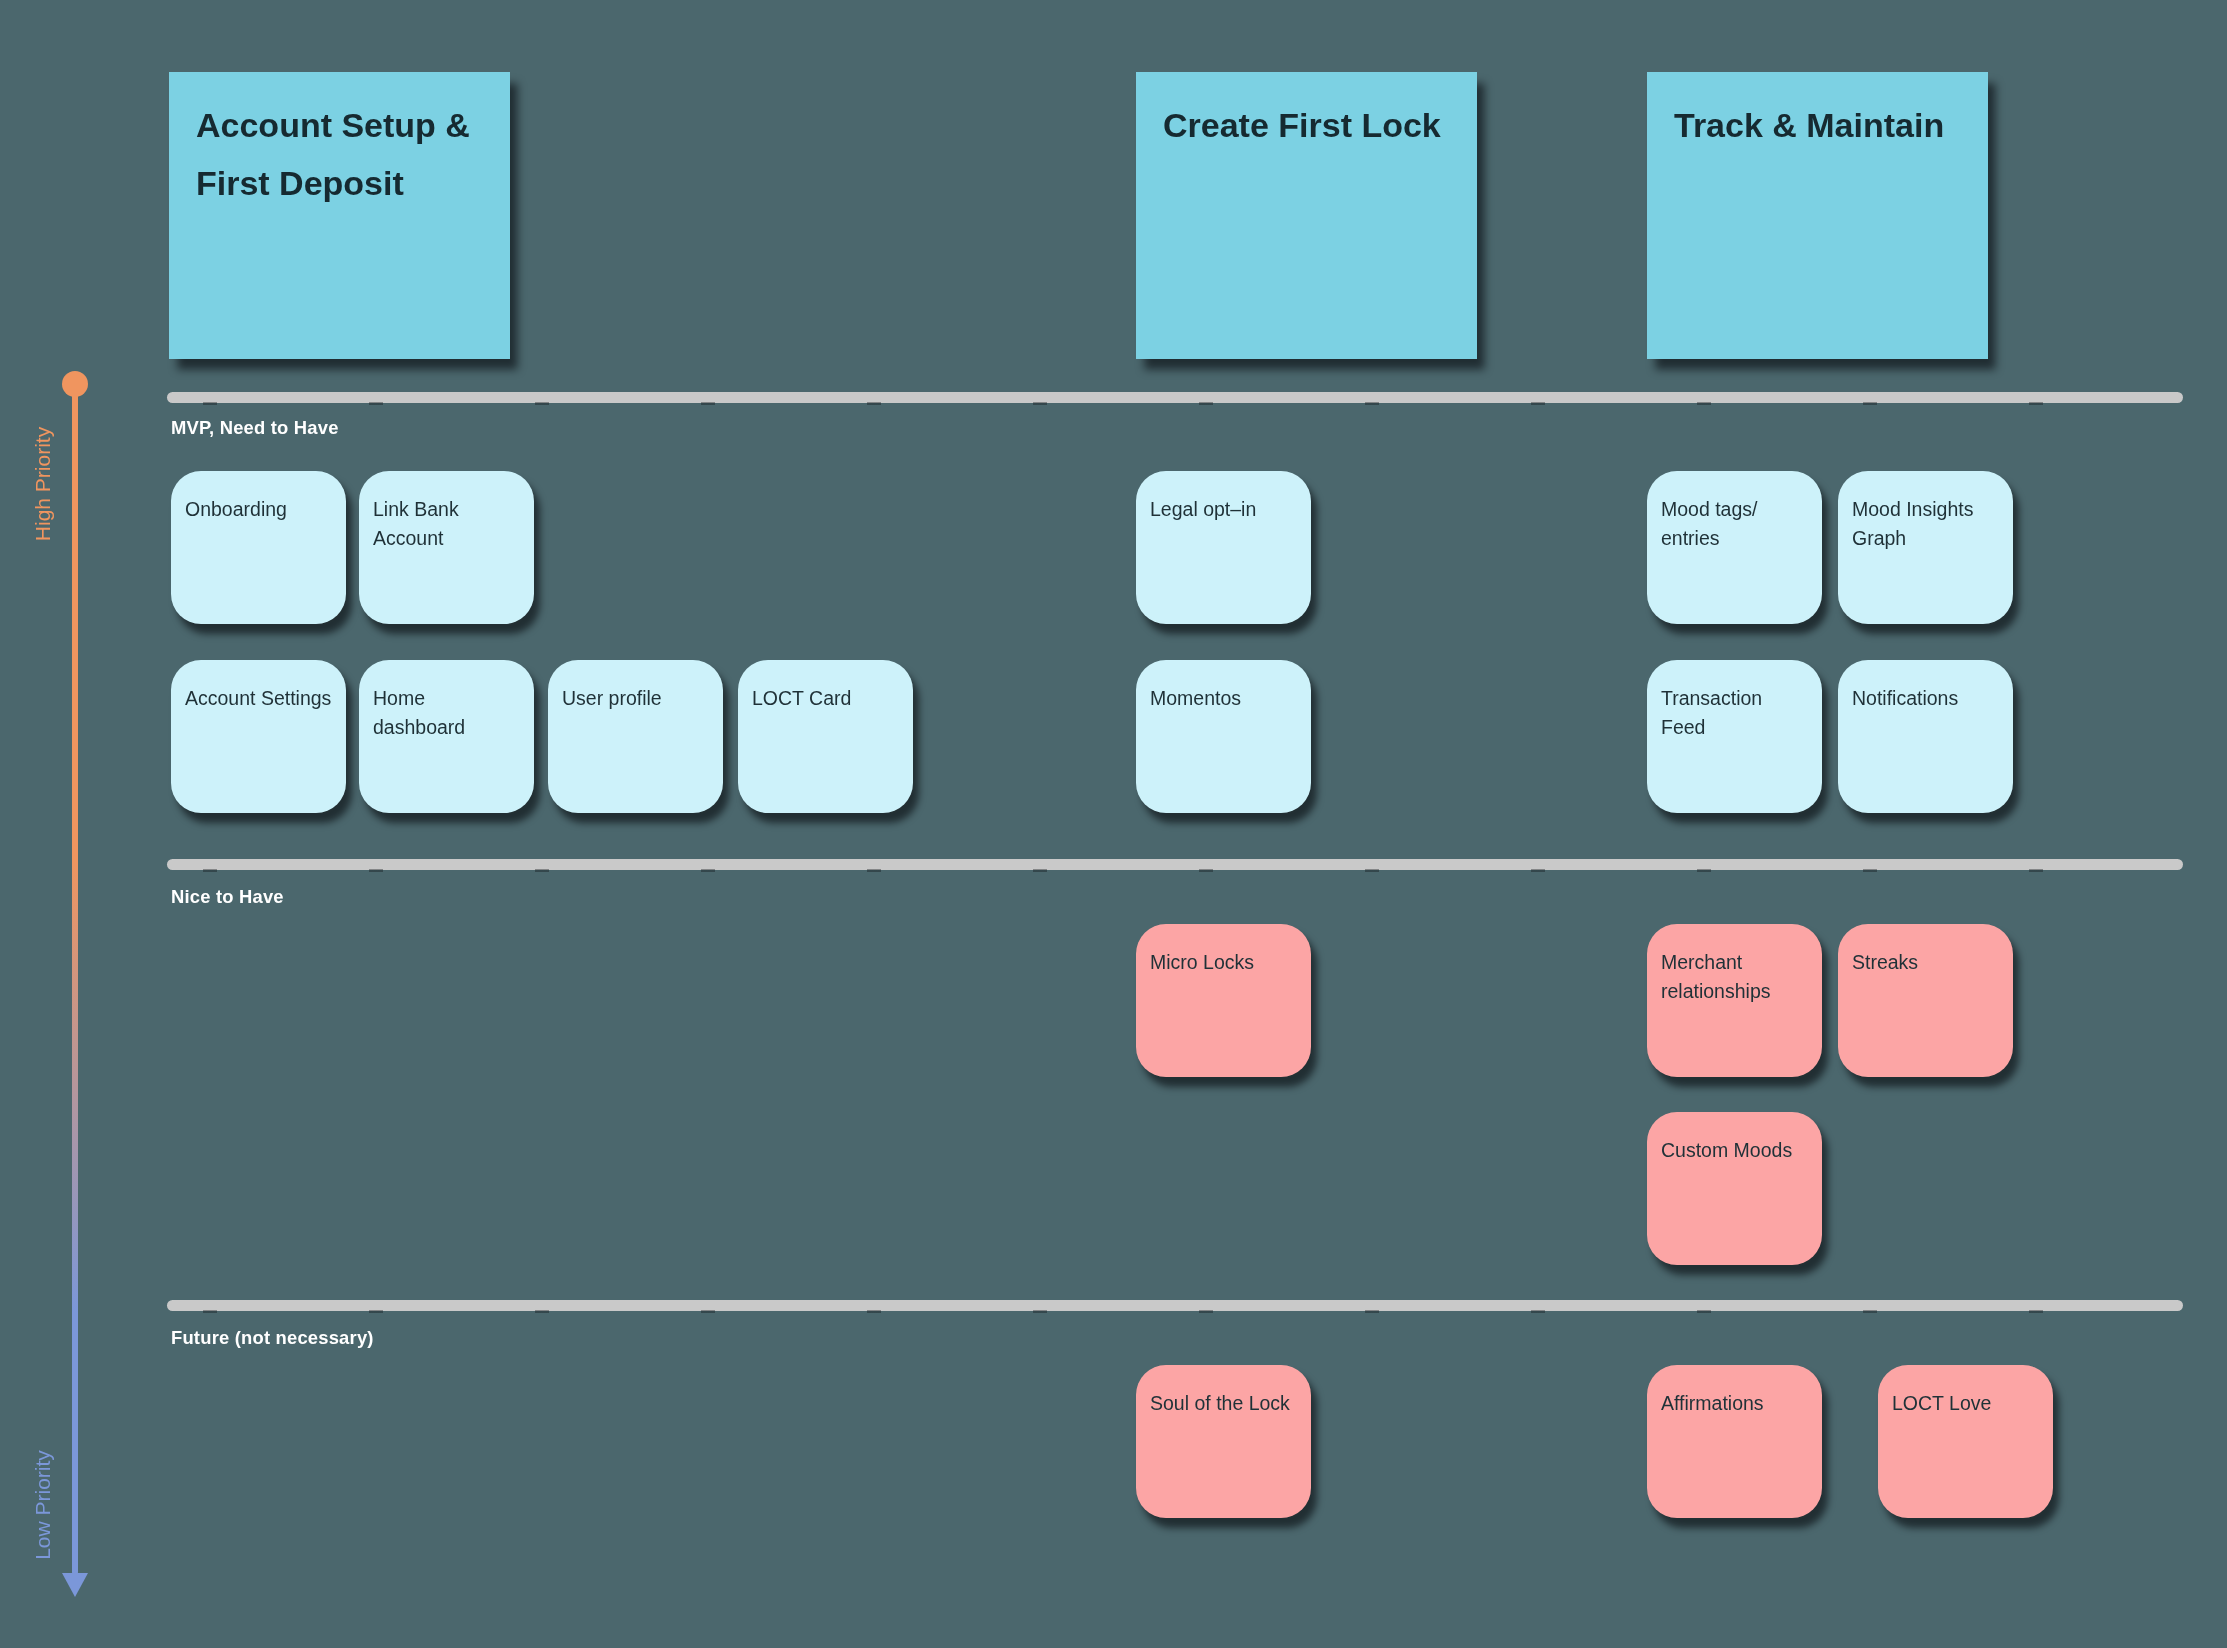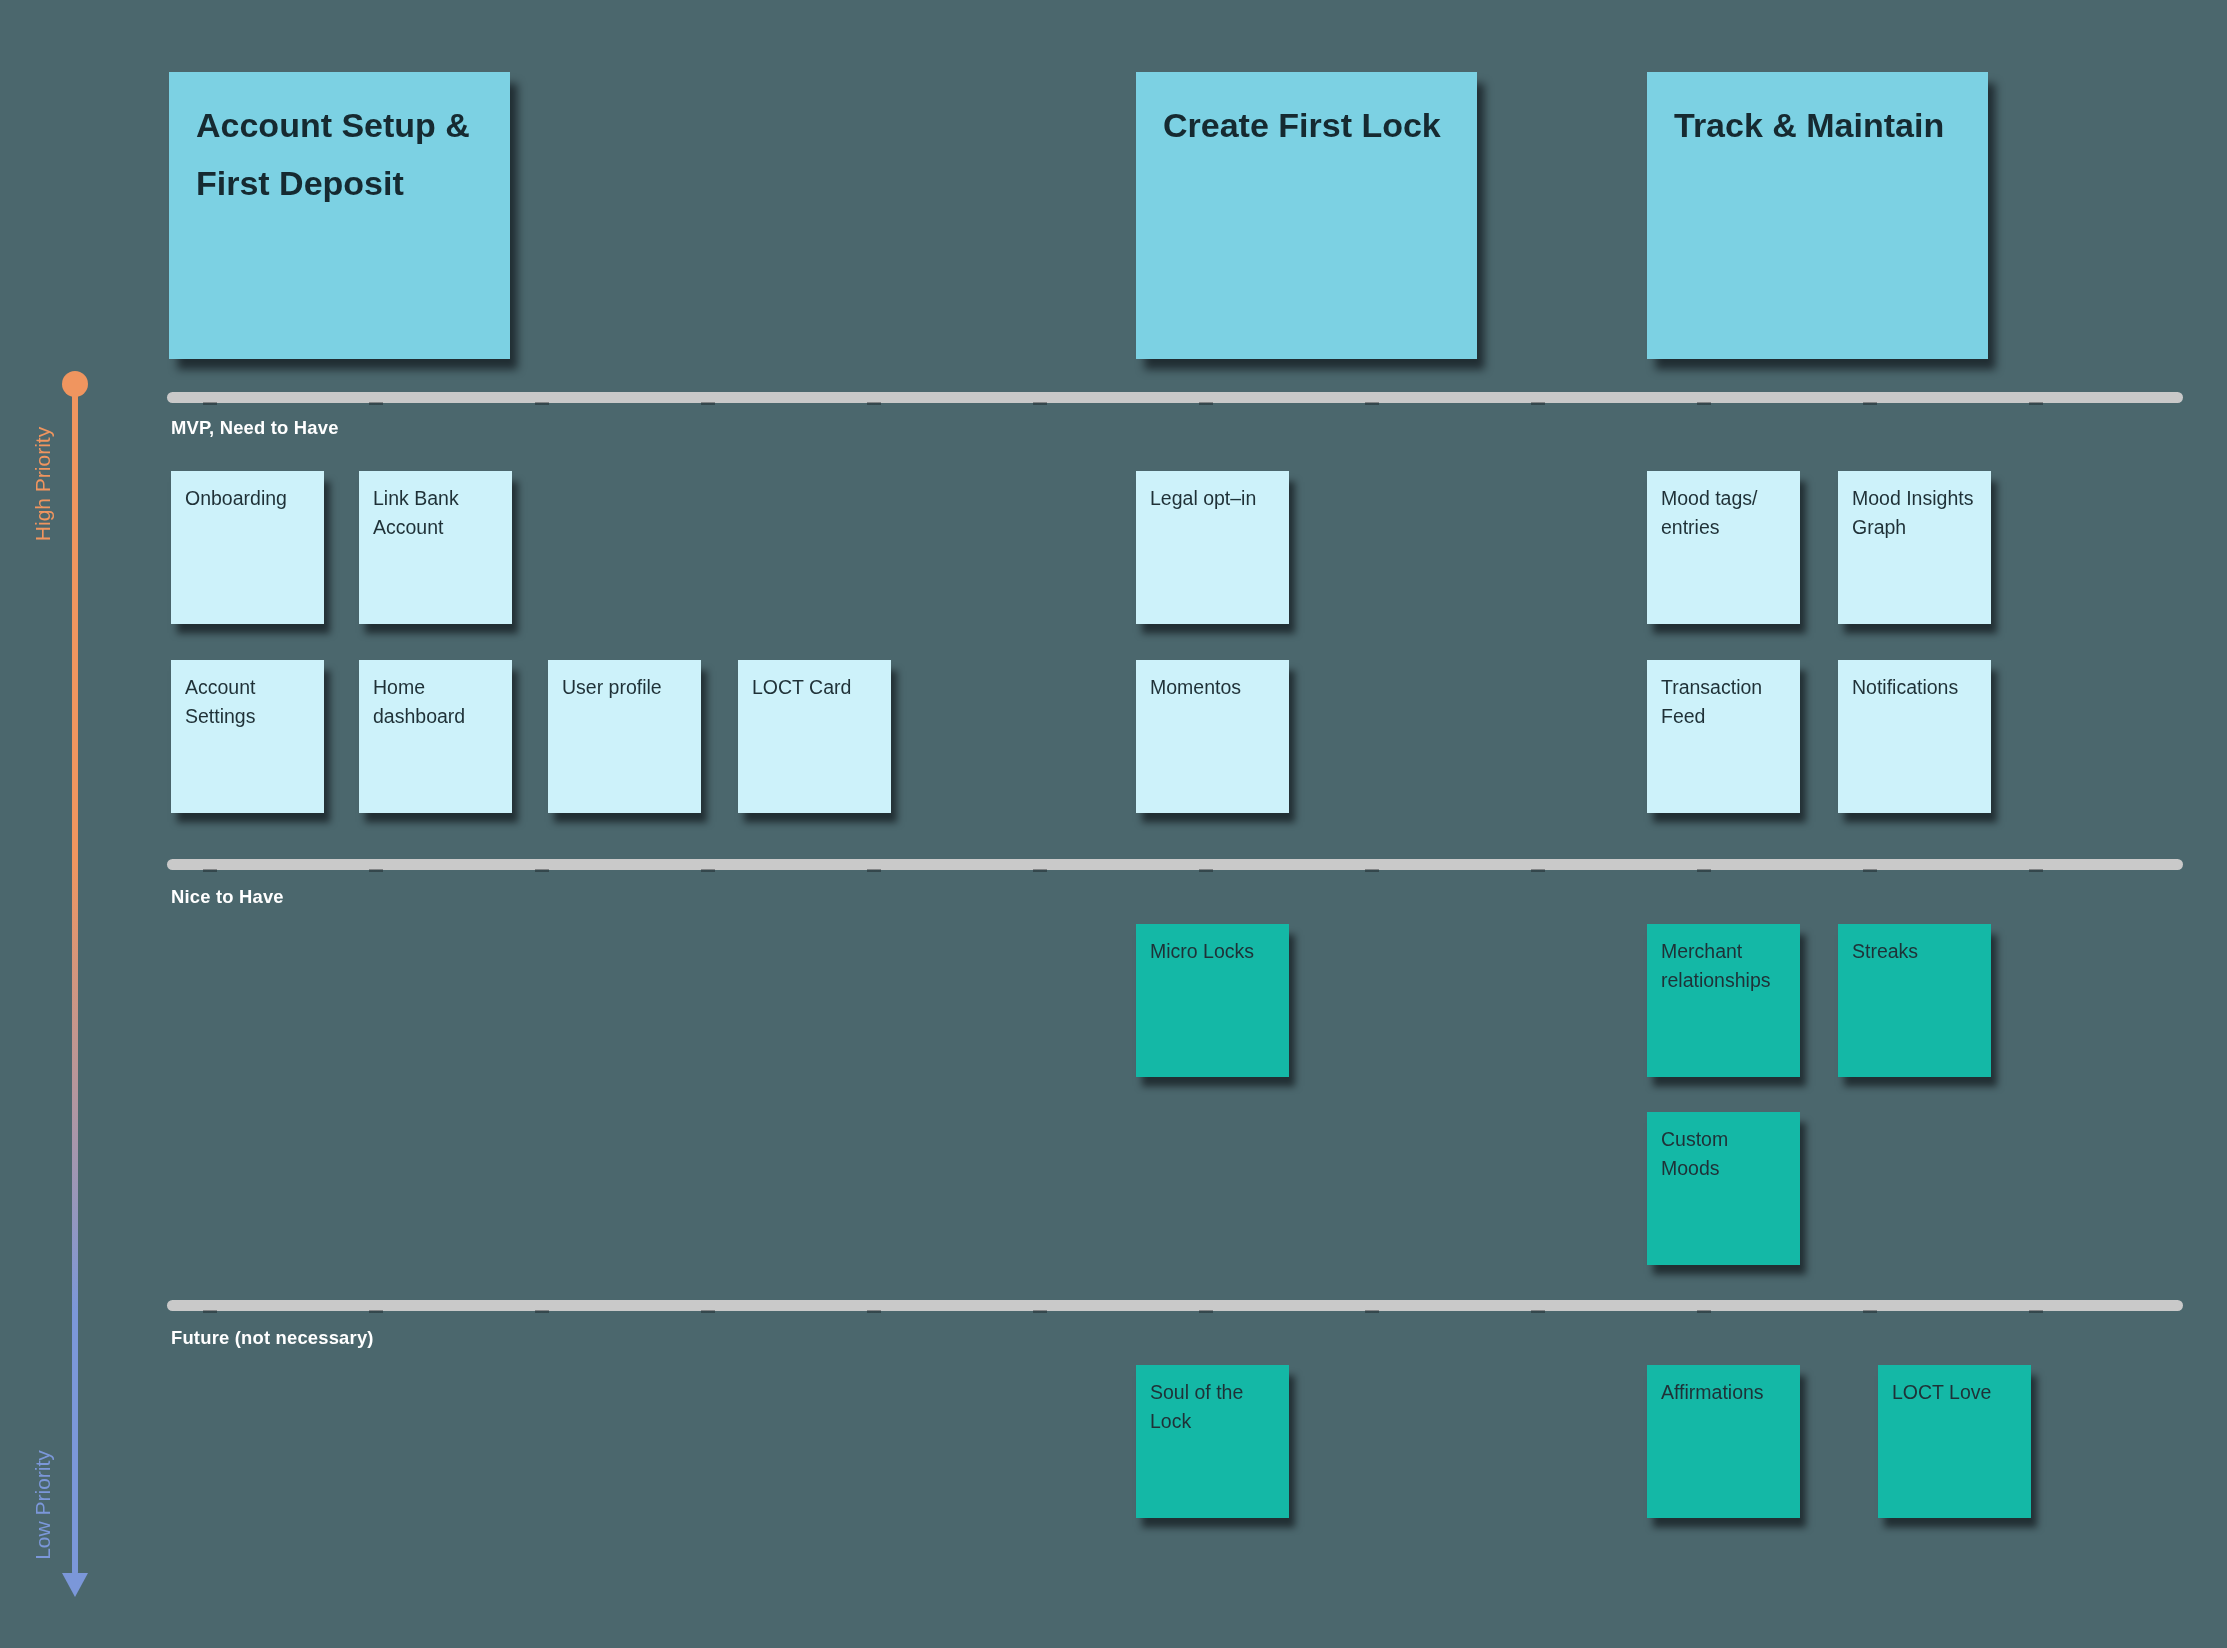--- a/index.html
+++ b/index.html
@@ -98,32 +98,33 @@
     padding: 25px 27px;
     background: #7CD1E3;
     color: #162A31;
     font-size: 34px;
     line-height: 1.7;
     font-weight: 600;
     box-shadow: 8.3px 10.7px 8.3px rgba(6, 10, 14, 0.62);
   }
   .sticky {
     position: absolute;
-    width: 153px;
+    width: 175px;
     height: 153px;
     box-sizing: border-box;
-    padding: 13px 14px;
+    padding: 24px 14px;
     color: #1F3137;
     font-size: 19.5px;
     line-height: 1.5;
     font-weight: 400;
     box-shadow: 6px 9.5px 7px rgba(6, 10, 14, 0.6);
+    border-radius: 30px;
   }
   .sticky.cyan  { background: #CDF2FA; }
-  .sticky.white { background: #14b8a6; }
+  .sticky.white { background: #fca5a5; }
 </style>
 </head>
 <body>
 
 <div class="board">
 
   <div>
     <div class="axis-dot"></div>
     <div class="axis-line"></div>
     <div class="axis-arrow"></div>

